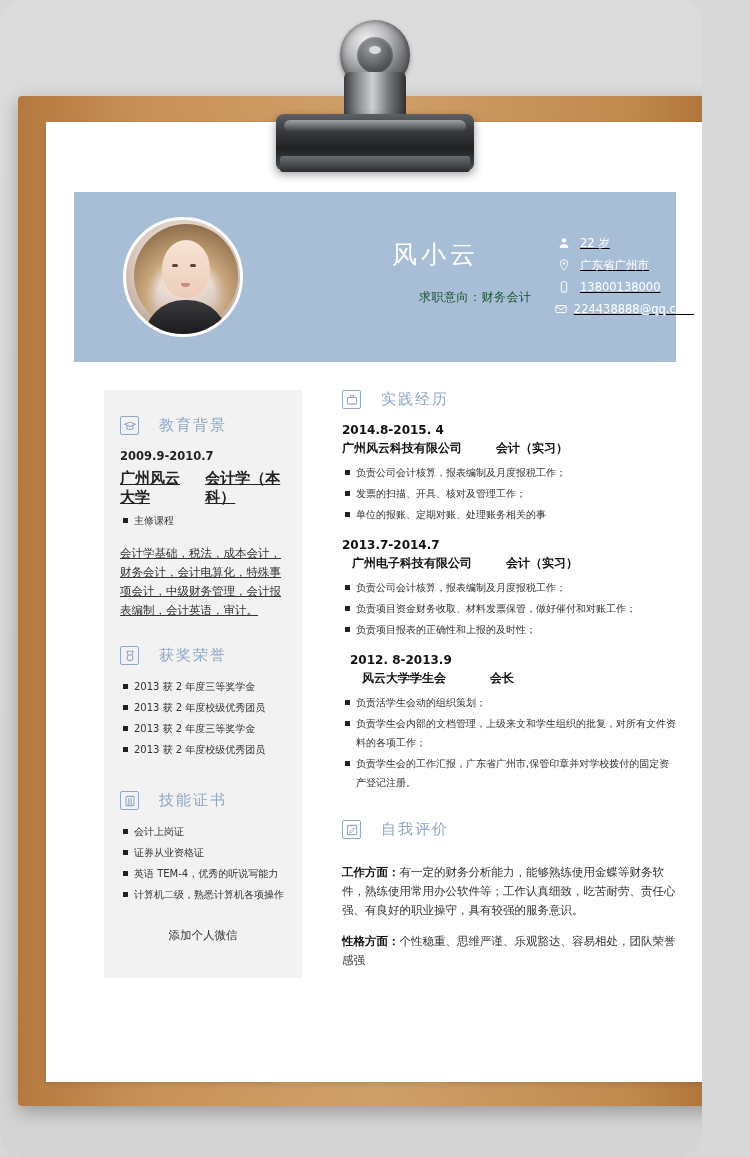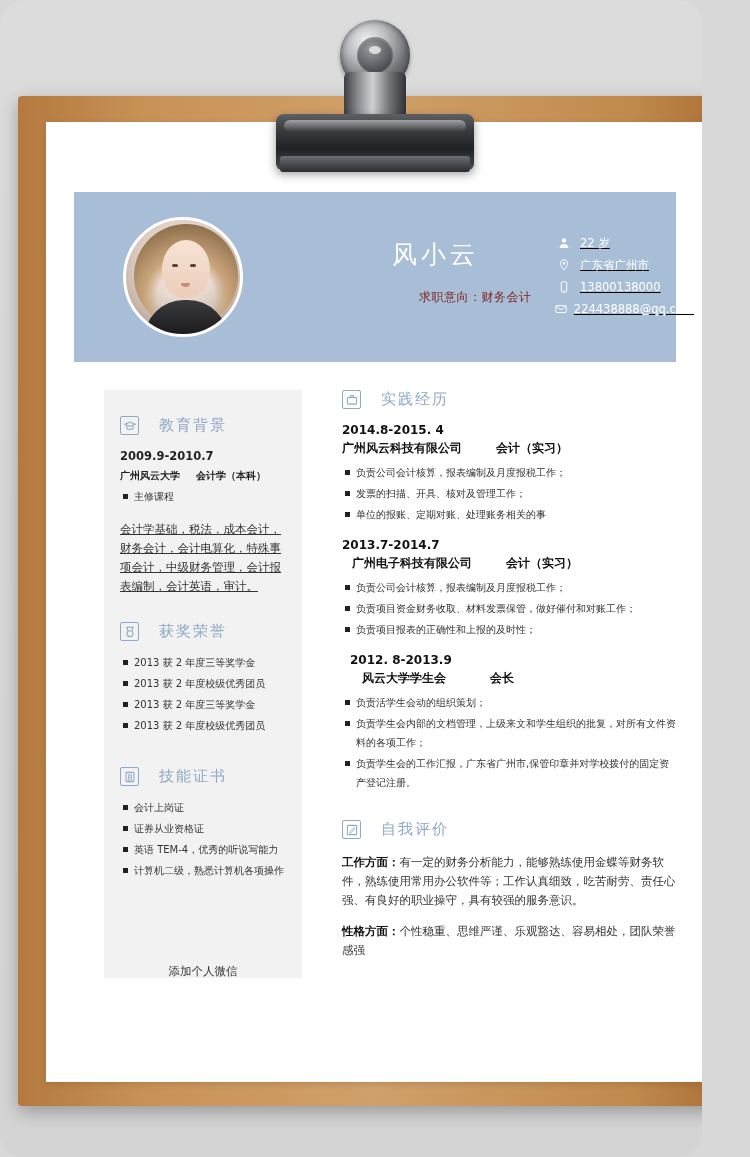--- a/index.html
+++ b/index.html
@@ -100,21 +100,21 @@
   .av-eye.l { left: 46px; top: 44px; }
   .av-eye.r { left: 64px; top: 44px; }
   .av-mouth { position: absolute; left: 55px; top: 63px; width: 9px; height: 4px; border-radius: 0 0 6px 6px; background: #c88d80; }
 
   .hname {
     position: absolute; left: 318px; top: 46px;
     color: #ffffff; font-size: 25px; letter-spacing: 4px; font-weight: 400;
   }
   .hintent {
     position: absolute; left: 345px; top: 97px;
-    color: #7f1d1d; font-size: 12px; letter-spacing: .5px;
+    color: #14532d; font-size: 12px; letter-spacing: .5px;
   }
   .hcontact { position: absolute; left: 480px; top: 40px; width: 140px; text-decoration: underline; }
   .hc-row { display: flex; align-items: center; height: 22px; color: #ffffff; font-size: 11.5px; }
   .hc-ic {
     width: 20px; height: 16px; display: inline-flex; align-items: center; justify-content: center;
     color: #ffffff; font-size: 12px; margin-right: 6px;
   }
   .hc-ic svg { display: block; }
 
   
@@ -126,42 +126,42 @@
 
   .sec-title { display: flex; align-items: center; gap: 20px; }
   .sec-ic {
     width: 19px; height: 19px; border: 1.6px solid #8fa8c6; border-radius: 2px;
     display: inline-flex; align-items: center; justify-content: center; color: #8fa8c6;
   }
   .sec-ic svg { display: block; }
   .sec-tx { color: #8fa8c6; font-size: 15px; letter-spacing: 2px; }
 
   .date { font-size: 11.5px; font-weight: bold; color: #222; }
-  .org { font-size: 10px; font-weight: bold; color: #222; }
+  .org { font-size: 15px; font-weight: bold; color: #222; text-decoration: underline; }
   .p { font-size: 11.5px; color: #333; line-height: 19px; }
 
   ul.bul { margin: 4px 0 0 0; padding: 0 0 0 14px; list-style: none; }
   ul.bul li {
     position: relative; font-size: 10px; color: #333; line-height: 19px; margin-bottom: 2px;
   }
   ul.bul li::before {
     content: ""; position: absolute; left: -11px; top: 7px; width: 5px; height: 5px; background: #222;
   }
 
   
   .rcol { position: absolute; left: 296px; top: 268px; width: 334px; }
 
   .r-date { font-size: 12px; font-weight: bold; color: #111; margin-top: 2px; }
   .r-org { font-size: 12px; font-weight: bold; color: #111; display: flex; gap: 34px; margin-top: 3px; }
   .eval-h { font-size: 11.5px; font-weight: bold; color: #111; }
   .eval-p { font-size: 11.5px; color: #333; line-height: 19px; }
 
   .wechat {
     position: absolute; left: 58px; top: 806px; width: 198px; text-align: center;
-    font-size: 11.5px; color: #333; margin-top: 36px;
+    font-size: 11.5px; color: #333;
   }
 </style>
 </head>
 <body>
 
 <div id="stage">
 
   <div class="board"></div>
 
   <div class="paper">
@@ -344,21 +344,21 @@
           <div class="sec-title">
             <span class="sec-ic">
               <svg width="12" height="12" viewBox="0 0 14 14">
                   <rect x="1.6" y="1.6" width="10.8" height="10.8" rx="1" fill="none" stroke="#8fa8c6" stroke-width="1.2"></rect>
                   <path d="M4.4 9.2 9.4 4.2l1.2 1.2-5 5H4.4z" fill="none" stroke="#8fa8c6" stroke-width="1"></path>
                 </svg>
             </span>
             <span class="sec-tx">自我评价</span>
           </div>
 
-          <div style="margin-top:14px;">
+          <div style="margin-top:24px;">
             <p class="eval-p" style="margin:0;">
               <span class="eval-h">工作方面：</span><span>有一定的财务分析能力，能够熟练使用金蝶等财务软件，熟练使用常用办公软件等；工作认真细致，吃苦耐劳、责任心强、有良好的职业操守，具有较强的服务意识。</span>
             </p>
             <p class="eval-p" style="margin:12px 0 0 0;">
               <span class="eval-h">性格方面：</span><span>个性稳重、思维严谨、乐观豁达、容易相处，团队荣誉感强</span>
             </p>
           </div>
         </div>
 
       </div>

